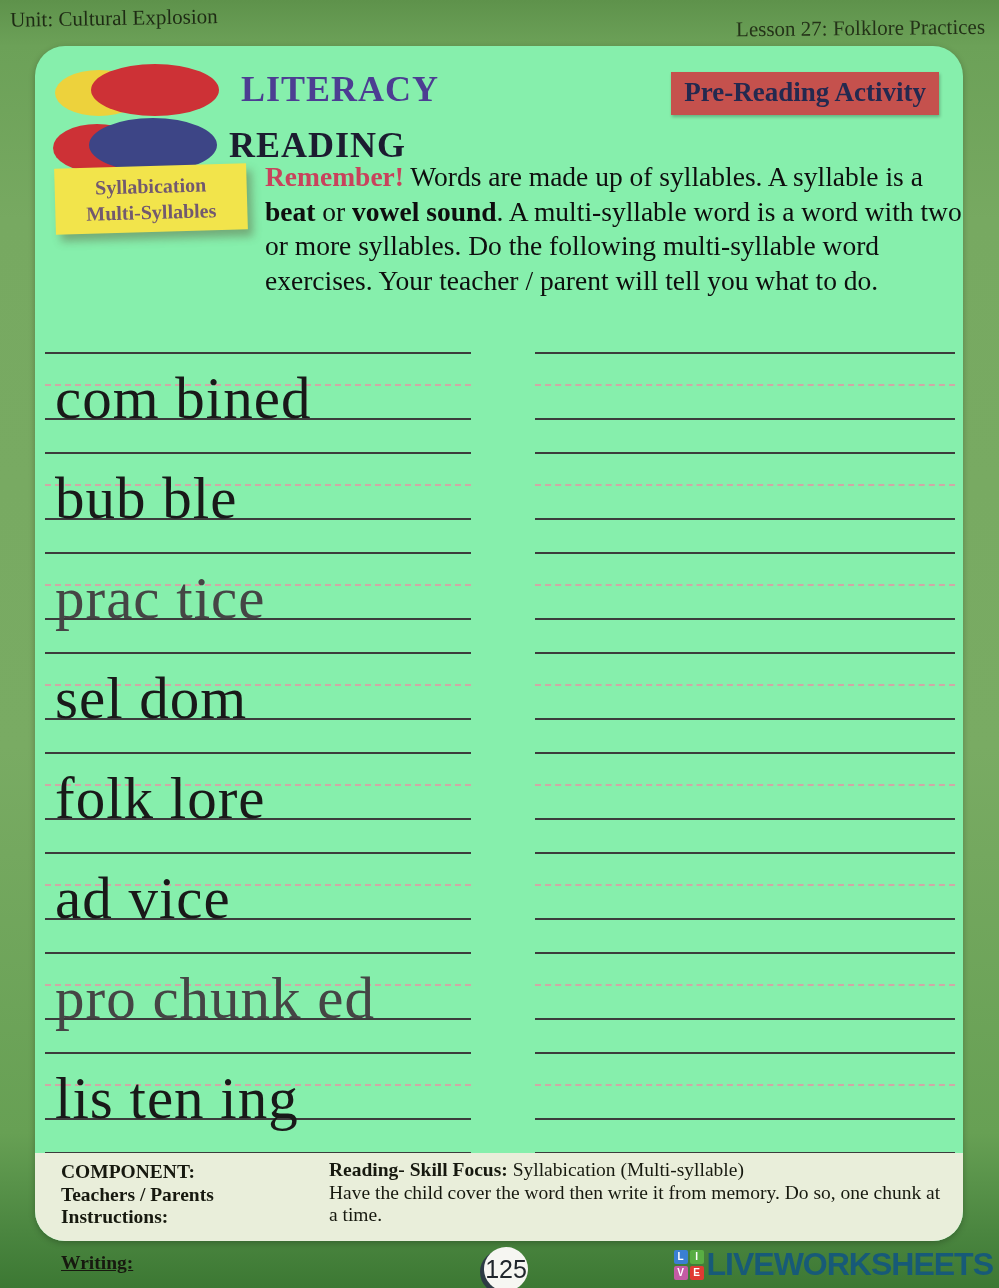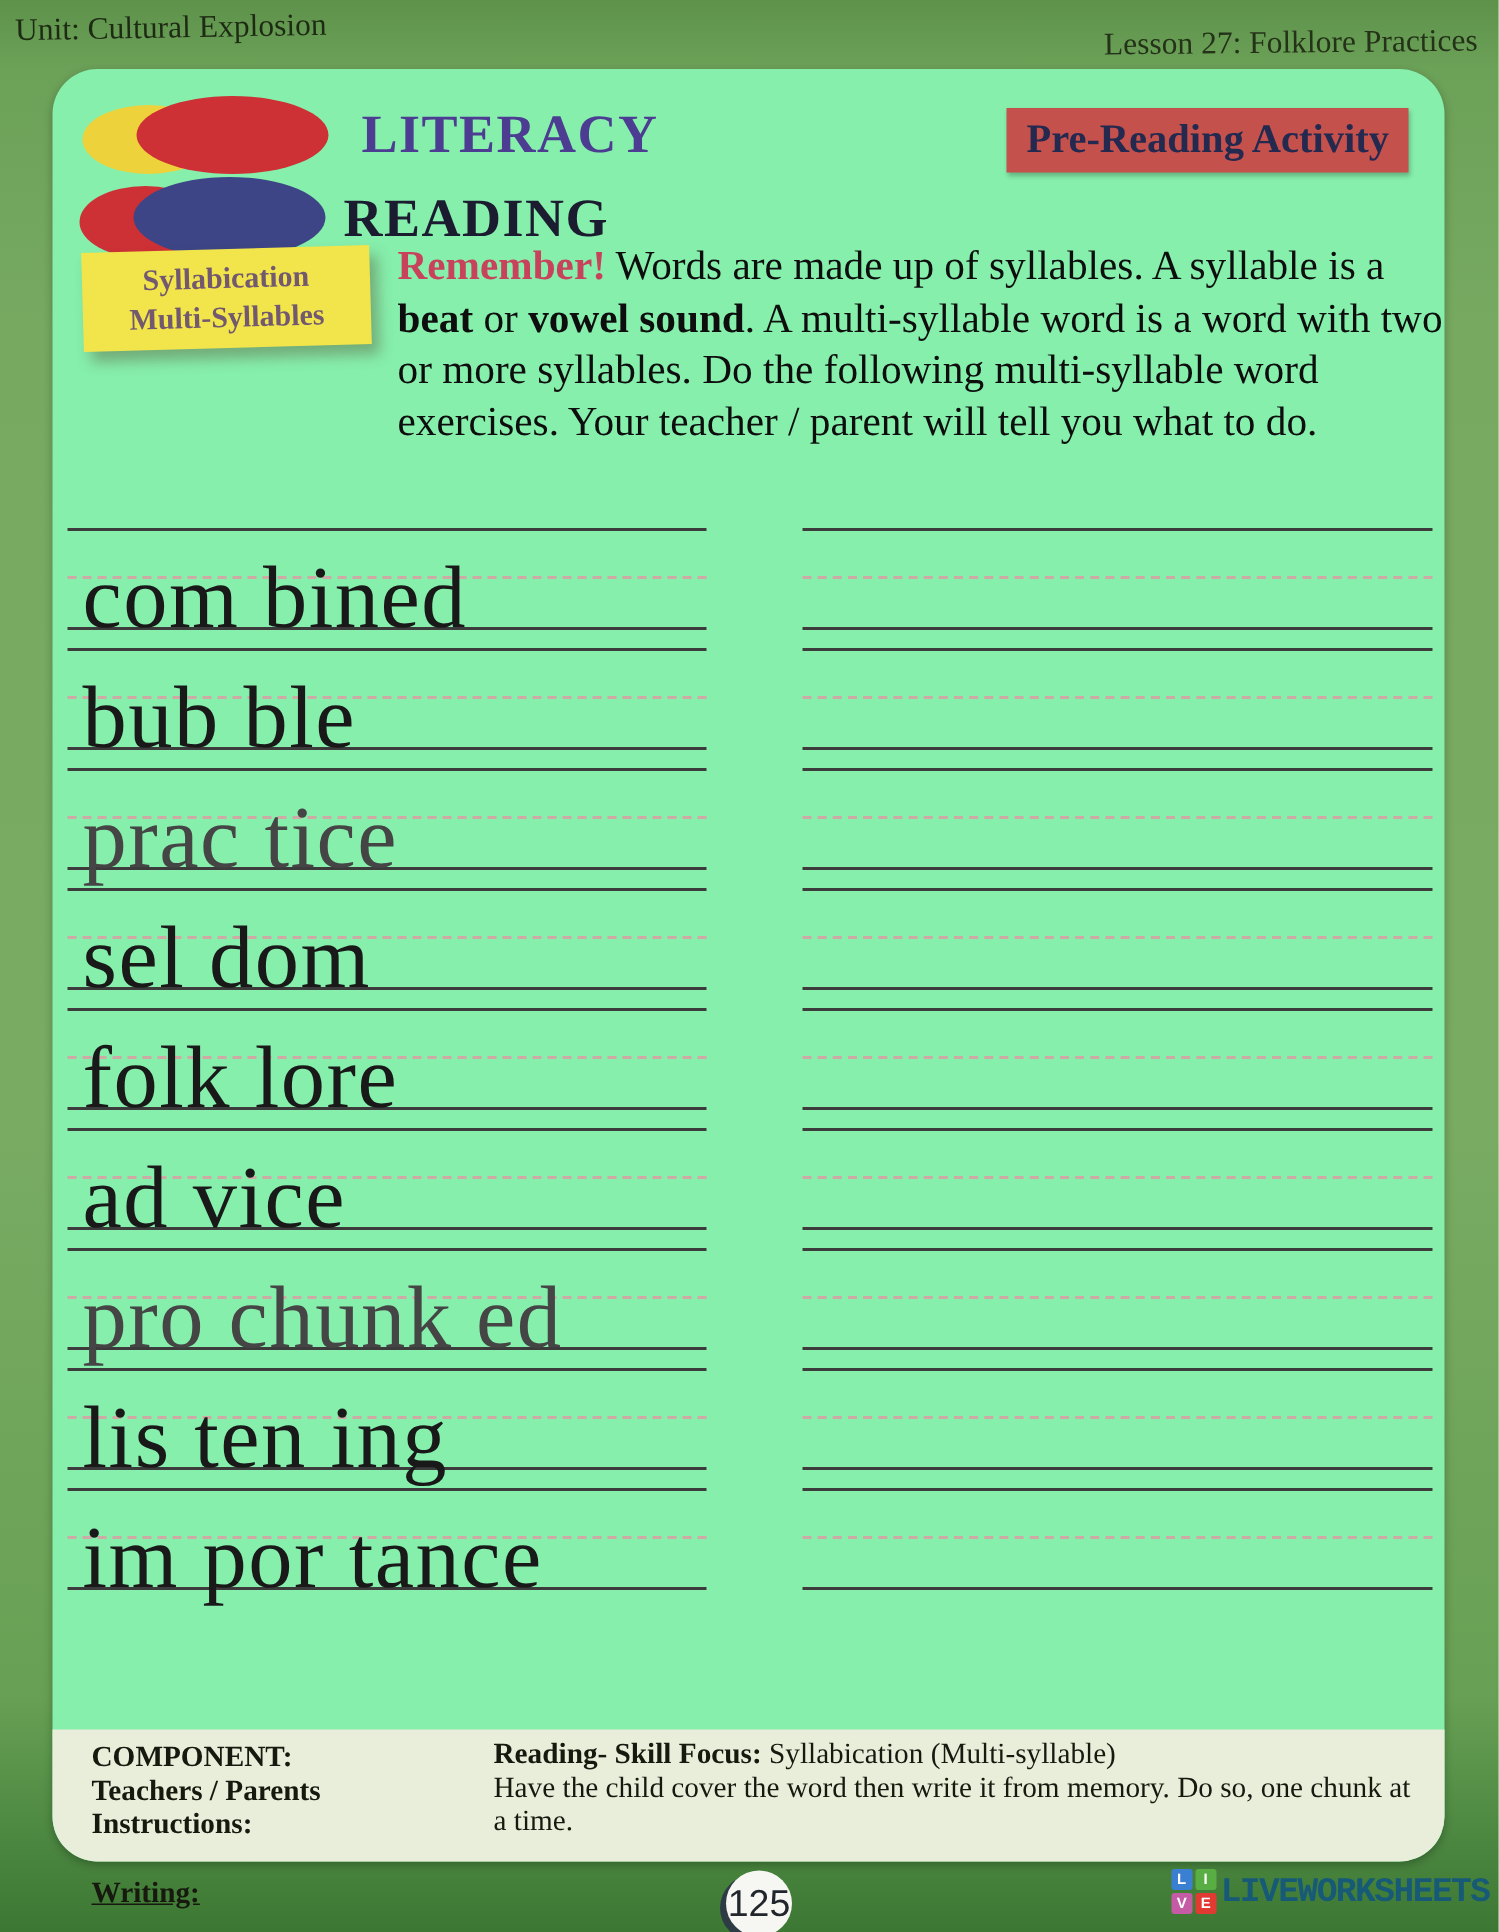--- a/index.html
+++ b/index.html
@@ -52,21 +52,21 @@
     position:absolute;left:230px;top:114px;width:698px;
     font-size:27.5px;line-height:34.5px;color:#0e0e0e;
   }
   .remember{color:#c8425c;font-weight:bold;margin-top:24px;}
   .b{font-weight:bold;}
 
   
   .col{position:absolute;top:306px;}
   .col-left{left:10px;width:426px;}
   .col-right{left:500px;width:420px;}
-  .rule-row{position:relative;height:80px;}
+  .rule-row{position:relative;height:100px;}
   .l{position:absolute;left:0;right:0;}
   .l-top{top:0;height:2px;background:#3c3c3c;}
   .l-mid{top:32px;border-top:2px dashed #cfa9a6;}
   .l-bot{top:66px;height:2px;background:#3c3c3c;}
   .word{
     position:absolute;left:10px;top:0;height:67px;
     display:flex;align-items:flex-end;
     font-size:59px;color:#191919;line-height:1;transform:translateY(13%);
     white-space:nowrap;letter-spacing:1px;
   }
@@ -97,21 +97,21 @@
   .lw-grid{display:grid;grid-template-columns:14px 14px;grid-template-rows:14px 14px;gap:2px;margin-right:3px;}
   .lw-grid span{
     display:flex;align-items:center;justify-content:center;border-radius:2px;
     font-family:"Liberation Sans",sans-serif;font-weight:bold;font-size:10px;color:#fff;
   }
   .sq-l{background:#3a7fd2;color:#ffe34d;}
   .sq-i{background:#58ad43;}
   .sq-v{background:#c45ba4;}
   .sq-e{background:#e03a33;}
   .lw-word{
-    font-family:Liberation Mono, monospace;font-weight:bold;font-size:23px;
+    font-family:Liberation Sans, sans-serif;font-weight:bold;font-size:32px;
     color:#175a78;letter-spacing:-1px;
   }
 </style>
 </head>
 <body>
 
 <div class="strip-header">
   <div class="unit-label">Unit: Cultural Explosion</div>
   <div class="lesson-label">Lesson 27: Folklore Practices</div>
 </div>

